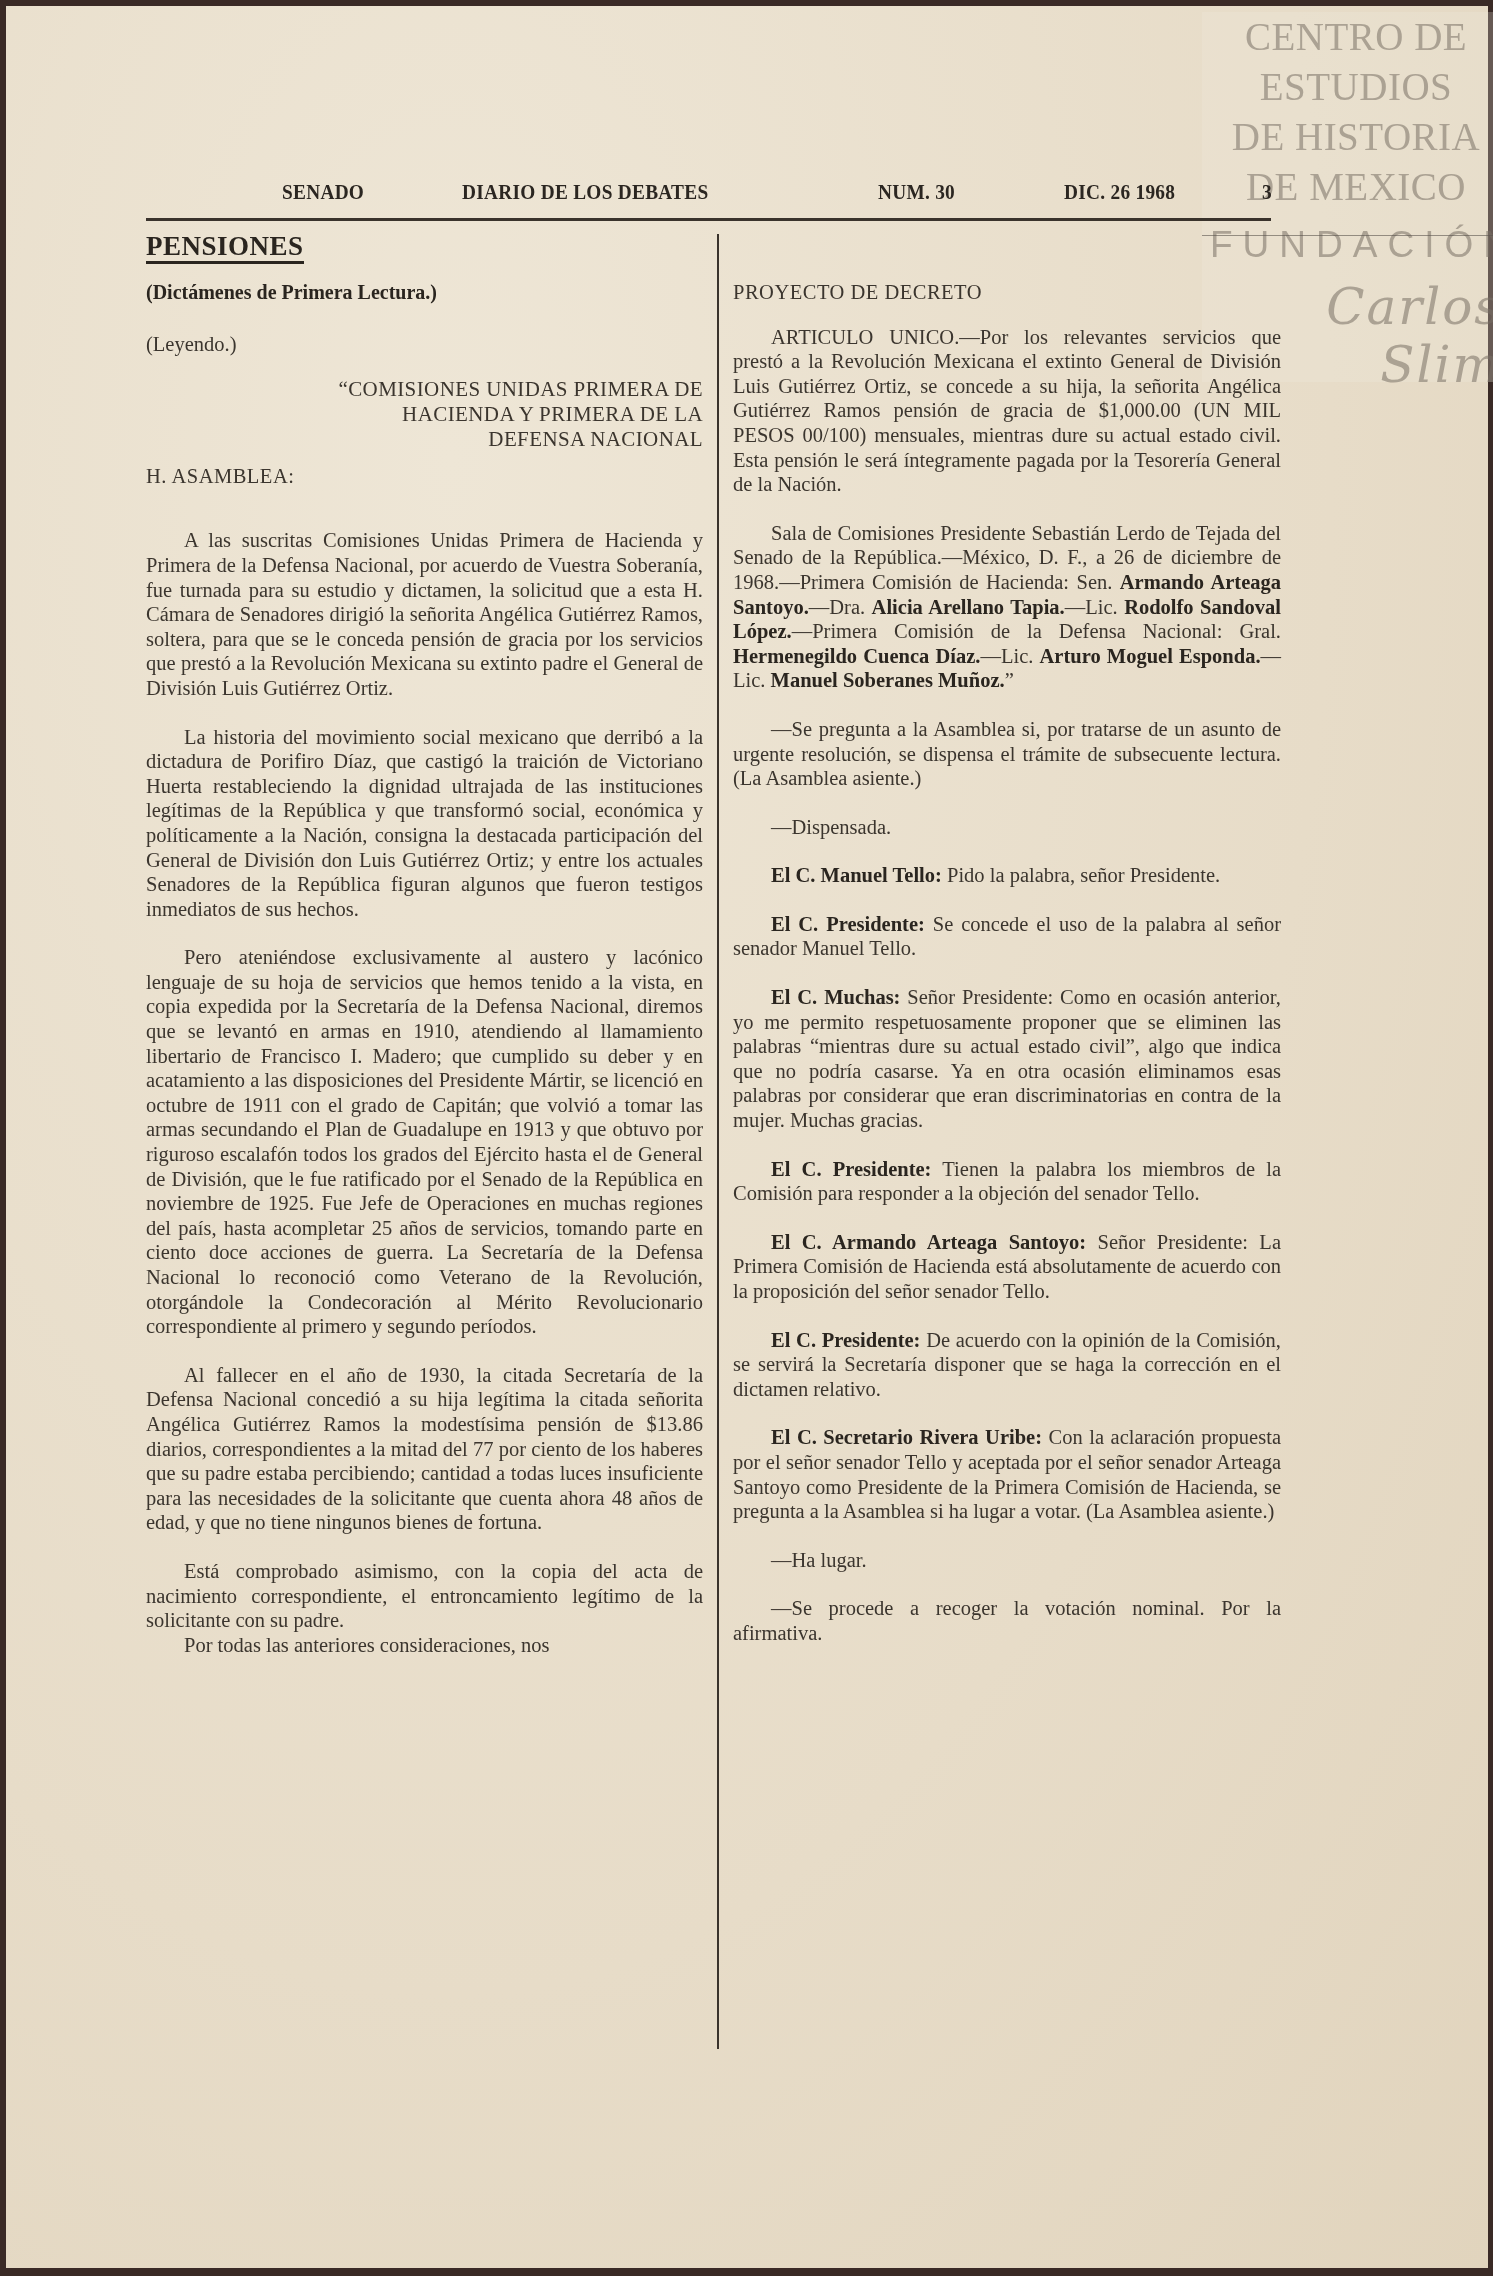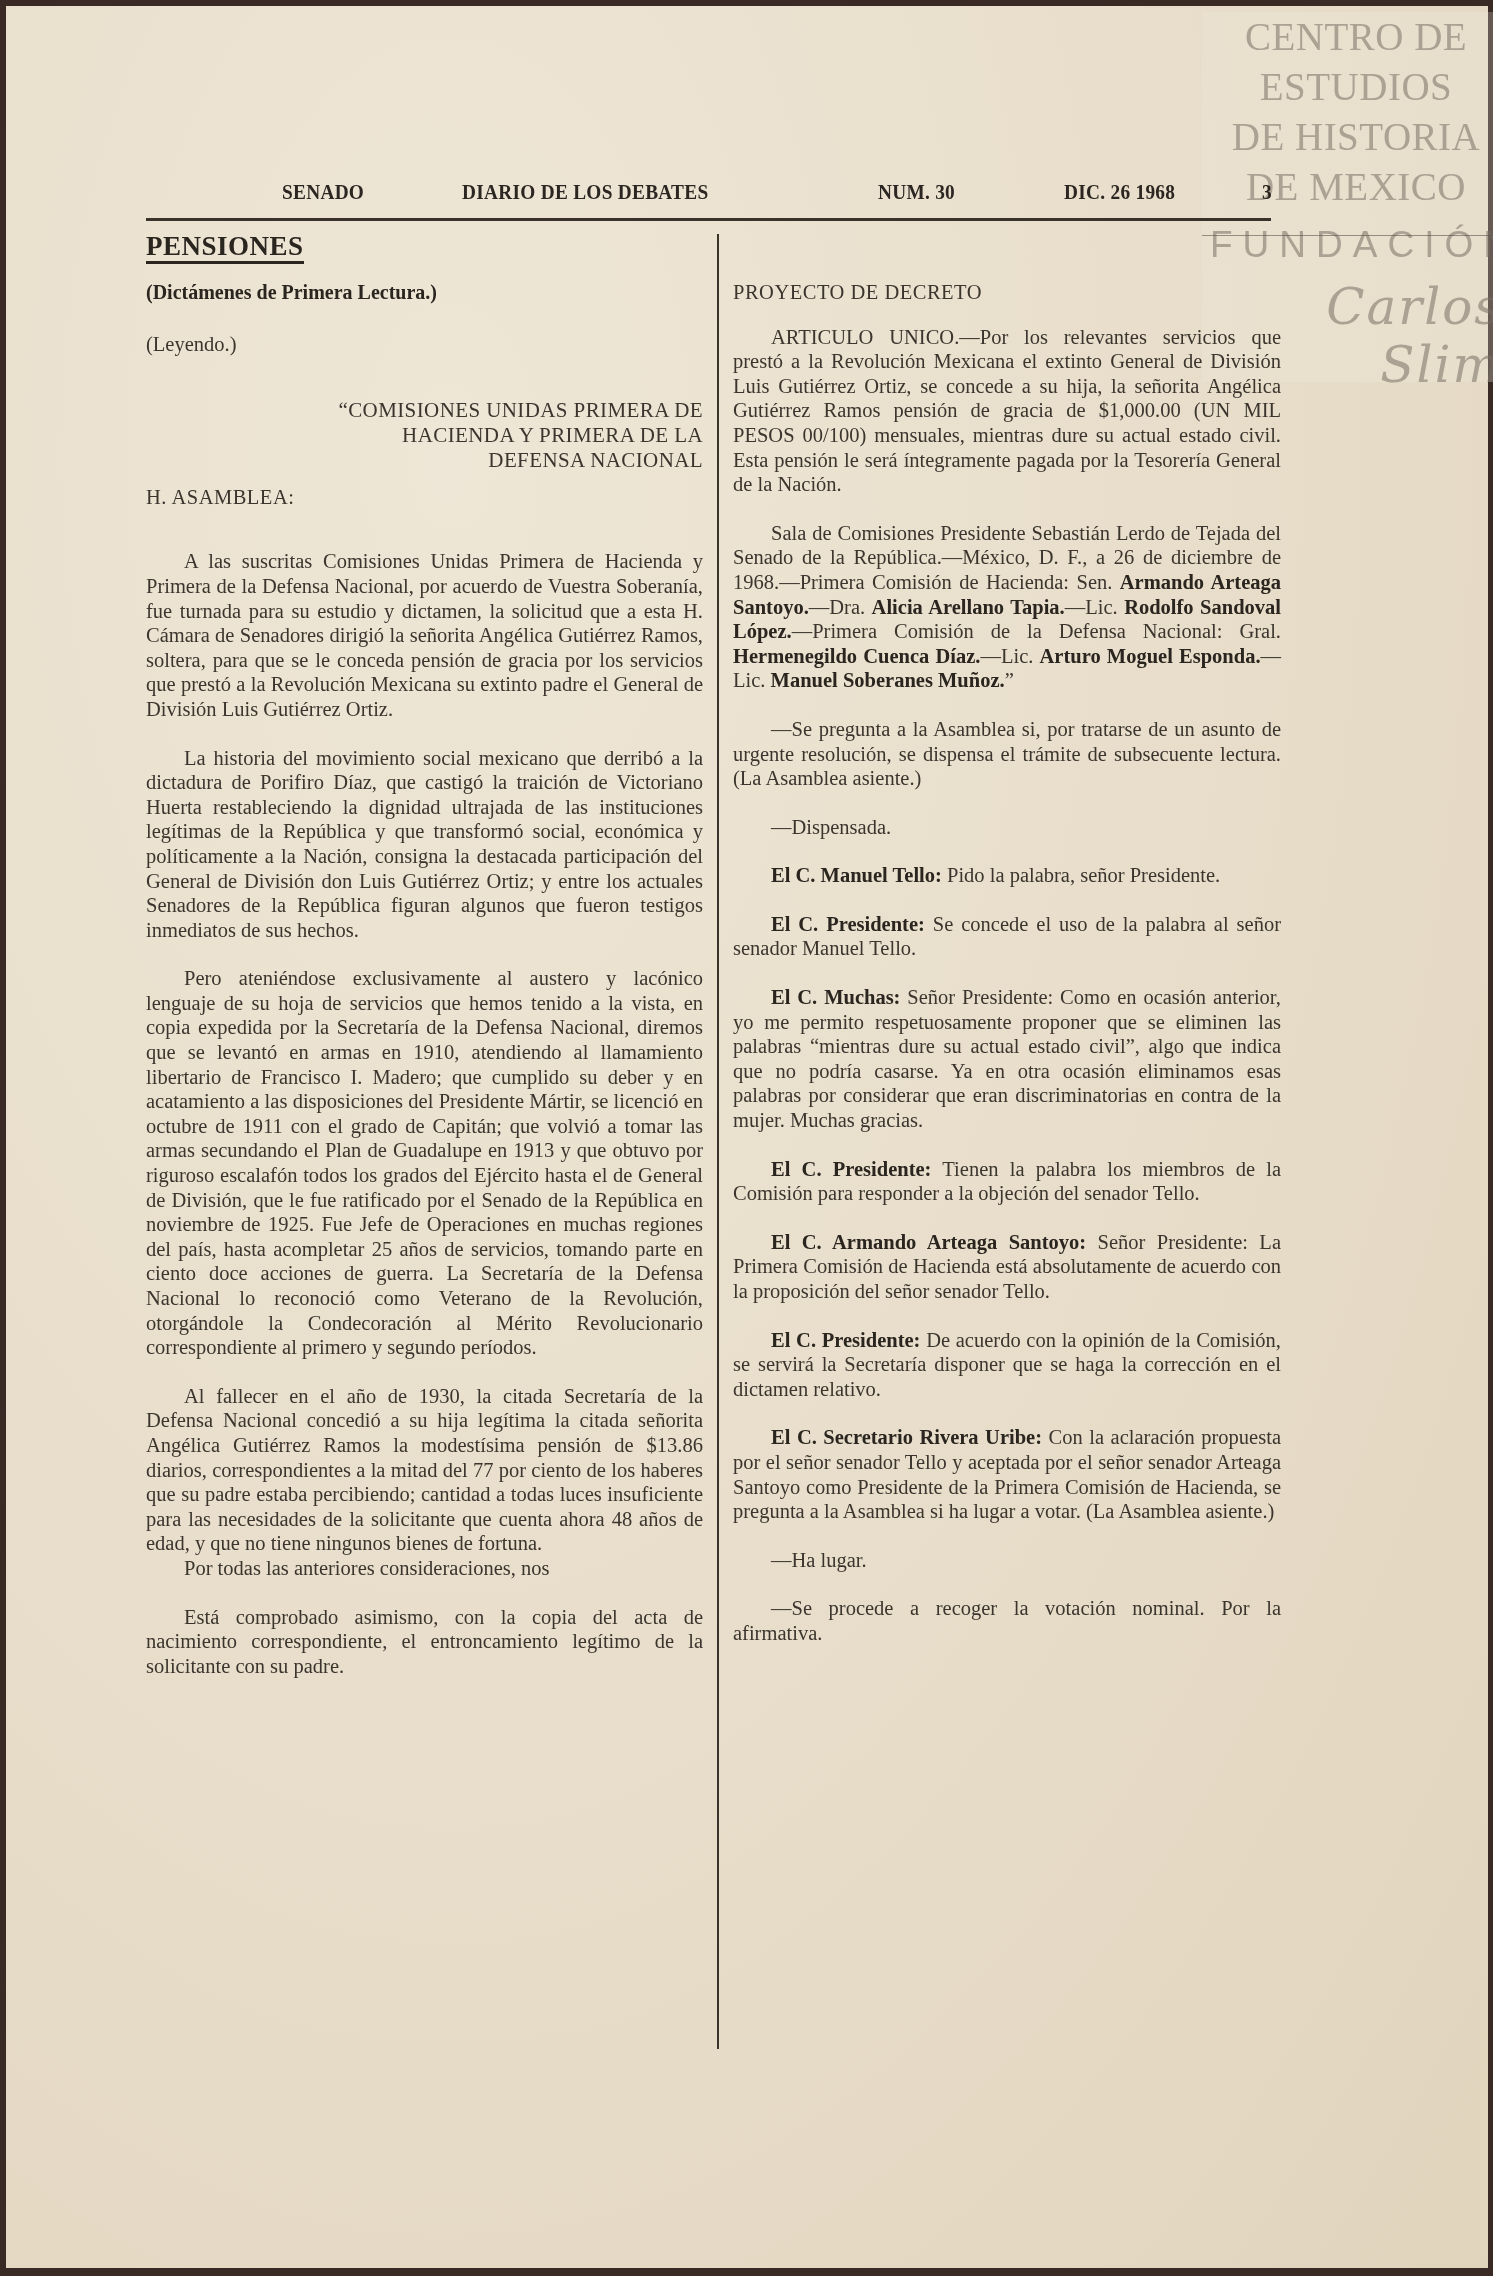--- a/index.html
+++ b/index.html
@@ -73,32 +73,32 @@
     <span style="left:596px">NUM. 30</span>
     <span style="left:782px">DIC. 26 1968</span>
     <span style="left:980px">3</span>
   </div>
   <div class="header-rule"></div>
 
   <div class="col col-left">
     <div class="section-title">PENSIONES</div>
     <div class="subtitle">(Dictámenes de Primera Lectura.)</div>
     <p class="center" style="margin-top:28px">(Leyendo.)</p>
-    <div class="caps-block" style="margin-top:41px">
+    <div class="caps-block" style="margin-top:20px">
       <div>“COMISIONES UNIDAS PRIMERA DE</div>
       <div>HACIENDA Y PRIMERA DE LA</div>
       <div>DEFENSA NACIONAL</div>
     </div>
     <p style="margin-top:12px;letter-spacing:0.5px">H. ASAMBLEA:</p>
     <p class="ind" style="margin-top:40px">A las suscritas Comisiones Unidas Primera de Hacienda y Primera de la Defensa Nacional, por acuerdo de Vuestra Soberanía, fue turnada para su estudio y dictamen, la solicitud que a esta H. Cámara de Senadores dirigió la señorita Angélica Gutiérrez Ramos, soltera, para que se le conceda pensión de gracia por los servicios que prestó a la Revolución Mexicana su extinto padre el General de División Luis Gutiérrez Ortiz.</p>
     <p class="ind gap">La historia del movimiento social mexicano que derribó a la dictadura de Porifiro Díaz, que castigó la traición de Victoriano Huerta restableciendo la dignidad ultrajada de las instituciones legítimas de la República y que transformó social, económica y políticamente a la Nación, consigna la destacada participación del General de División don Luis Gutiérrez Ortiz; y entre los actuales Senadores de la República figuran algunos que fueron testigos inmediatos de sus hechos.</p>
     <p class="ind gap">Pero ateniéndose exclusivamente al austero y lacónico lenguaje de su hoja de servicios que hemos tenido a la vista, en copia expedida por la Secretaría de la Defensa Nacional, diremos que se levantó en armas en 1910, atendiendo al llamamiento libertario de Francisco I. Madero; que cumplido su deber y en acatamiento a las disposiciones del Presidente Mártir, se licenció en octubre de 1911 con el grado de Capitán; que volvió a tomar las armas secundando el Plan de Guadalupe en 1913 y que obtuvo por riguroso escalafón todos los grados del Ejército hasta el de General de División, que le fue ratificado por el Senado de la República en noviembre de 1925. Fue Jefe de Operaciones en muchas regiones del país, hasta acompletar 25 años de servicios, tomando parte en ciento doce acciones de guerra. La Secretaría de la Defensa Nacional lo reconoció como Veterano de la Revolución, otorgándole la Condecoración al Mérito Revolucionario correspondiente al primero y segundo períodos.</p>
     <p class="ind gap">Al fallecer en el año de 1930, la citada Secretaría de la Defensa Nacional concedió a su hija legítima la citada señorita Angélica Gutiérrez Ramos la modestísima pensión de $13.86 diarios, correspondientes a la mitad del 77 por ciento de los haberes que su padre estaba percibiendo; cantidad a todas luces insuficiente para las necesidades de la solicitante que cuenta ahora 48 años de edad, y que no tiene ningunos bienes de fortuna.</p>
+    <p class="ind gap">Está comprobado asimismo, con la copia del acta de nacimiento correspondiente, el entroncamiento legítimo de la solicitante con su padre.</p>
     <p class="ind">Por todas las anteriores consideraciones, nos</p>
-    <p class="ind gap">Está comprobado asimismo, con la copia del acta de nacimiento correspondiente, el entroncamiento legítimo de la solicitante con su padre.</p>
   </div>
 
   <div class="col-divider"></div>
 
   <div class="col col-right">
     <p class="center" style="margin-top:44px;letter-spacing:0.5px">PROYECTO DE DECRETO</p>
     <p class="ind" style="margin-top:20px">ARTICULO UNICO.—Por los relevantes servicios que prestó a la Revolución Mexicana el extinto General de División Luis Gutiérrez Ortiz, se concede a su hija, la señorita Angélica Gutiérrez Ramos pensión de gracia de $1,000.00 (UN MIL PESOS 00/100) mensuales, mientras dure su actual estado civil. Esta pensión le será íntegramente pagada por la Tesorería General de la Nación.</p>
     <p class="ind gap"><span>Sala de Comisiones Presidente Sebastián Lerdo de Tejada del Senado de la República.—México, D. F., a 26 de diciembre de 1968.—Primera Comisión de Hacienda: Sen. </span><b>Armando Arteaga Santoyo.</b><span>—Dra. </span><b>Alicia Arellano Tapia.</b><span>—Lic. </span><b>Rodolfo Sandoval López.</b><span>—Primera Comisión de la Defensa Nacional: Gral. </span><b>Hermenegildo Cuenca Díaz.</b><span>—Lic. </span><b>Arturo Moguel Esponda.</b><span>—Lic. </span><b>Manuel Soberanes Muñoz.</b><span>”</span></p>
 
     <p class="ind gap"><b></b><span>—Se pregunta a la Asamblea si, por tratarse de un asunto de urgente resolución, se dispensa el trámite de subsecuente lectura. (La Asamblea asiente.)</span></p>

